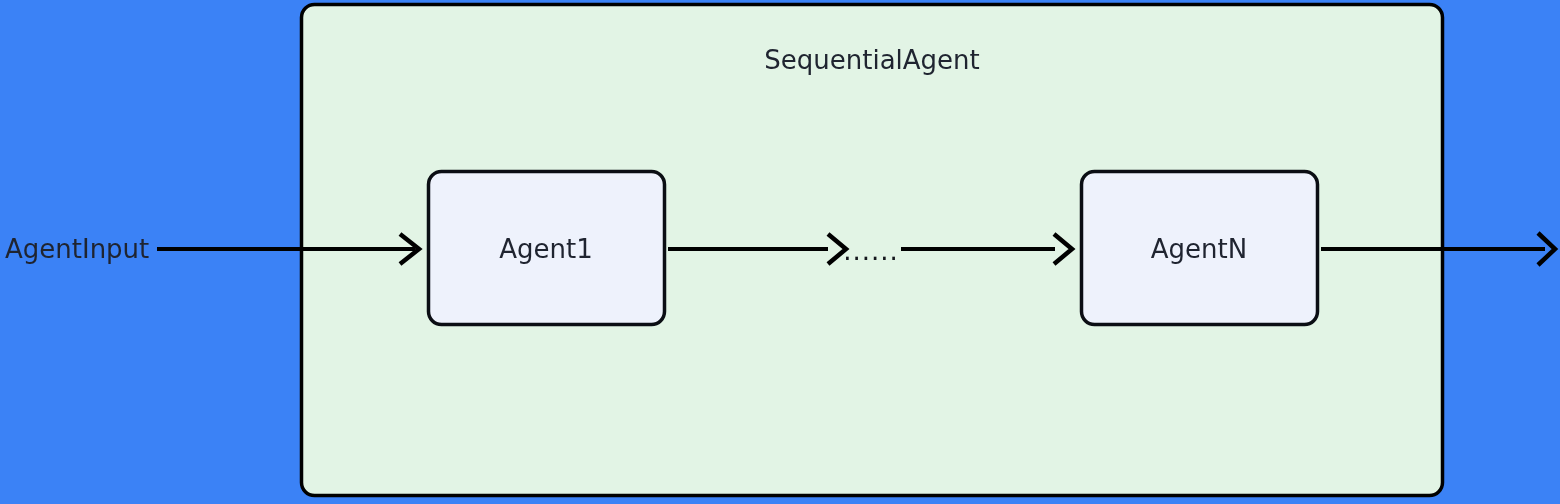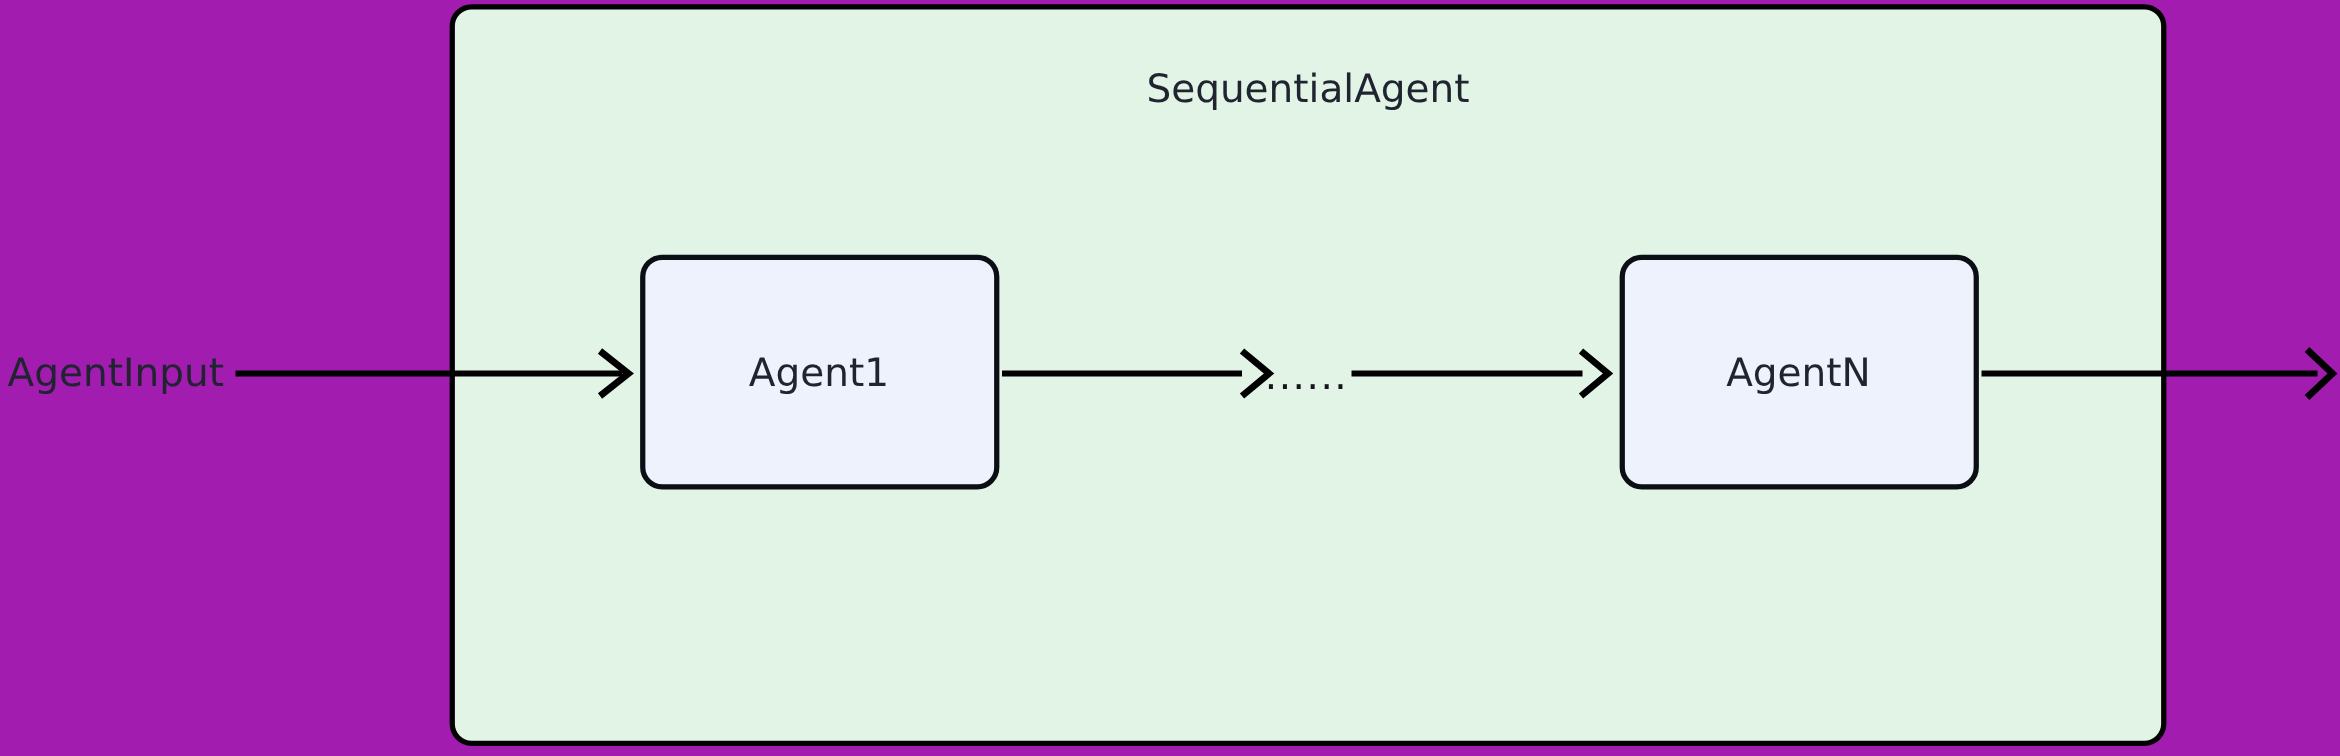--- a/index.html
+++ b/index.html
@@ -10,21 +10,21 @@
   body {
     width: 1560px;
     height: 504px;
     font-family: "DejaVu Sans", "Liberation Sans", sans-serif;
     overflow: hidden;
   }
   #diagram-root {
     position: relative;
     width: 1560px;
     height: 504px;
-    background: #a21caf;
+    background: #3b82f6;
   }
   #diagram-svg {
     position: absolute;
     left: 0;
     top: 0;
     width: 1560px;
     height: 504px;
   }
   .node-label {
     font-family: "DejaVu Sans", "Liberation Sans", sans-serif;

